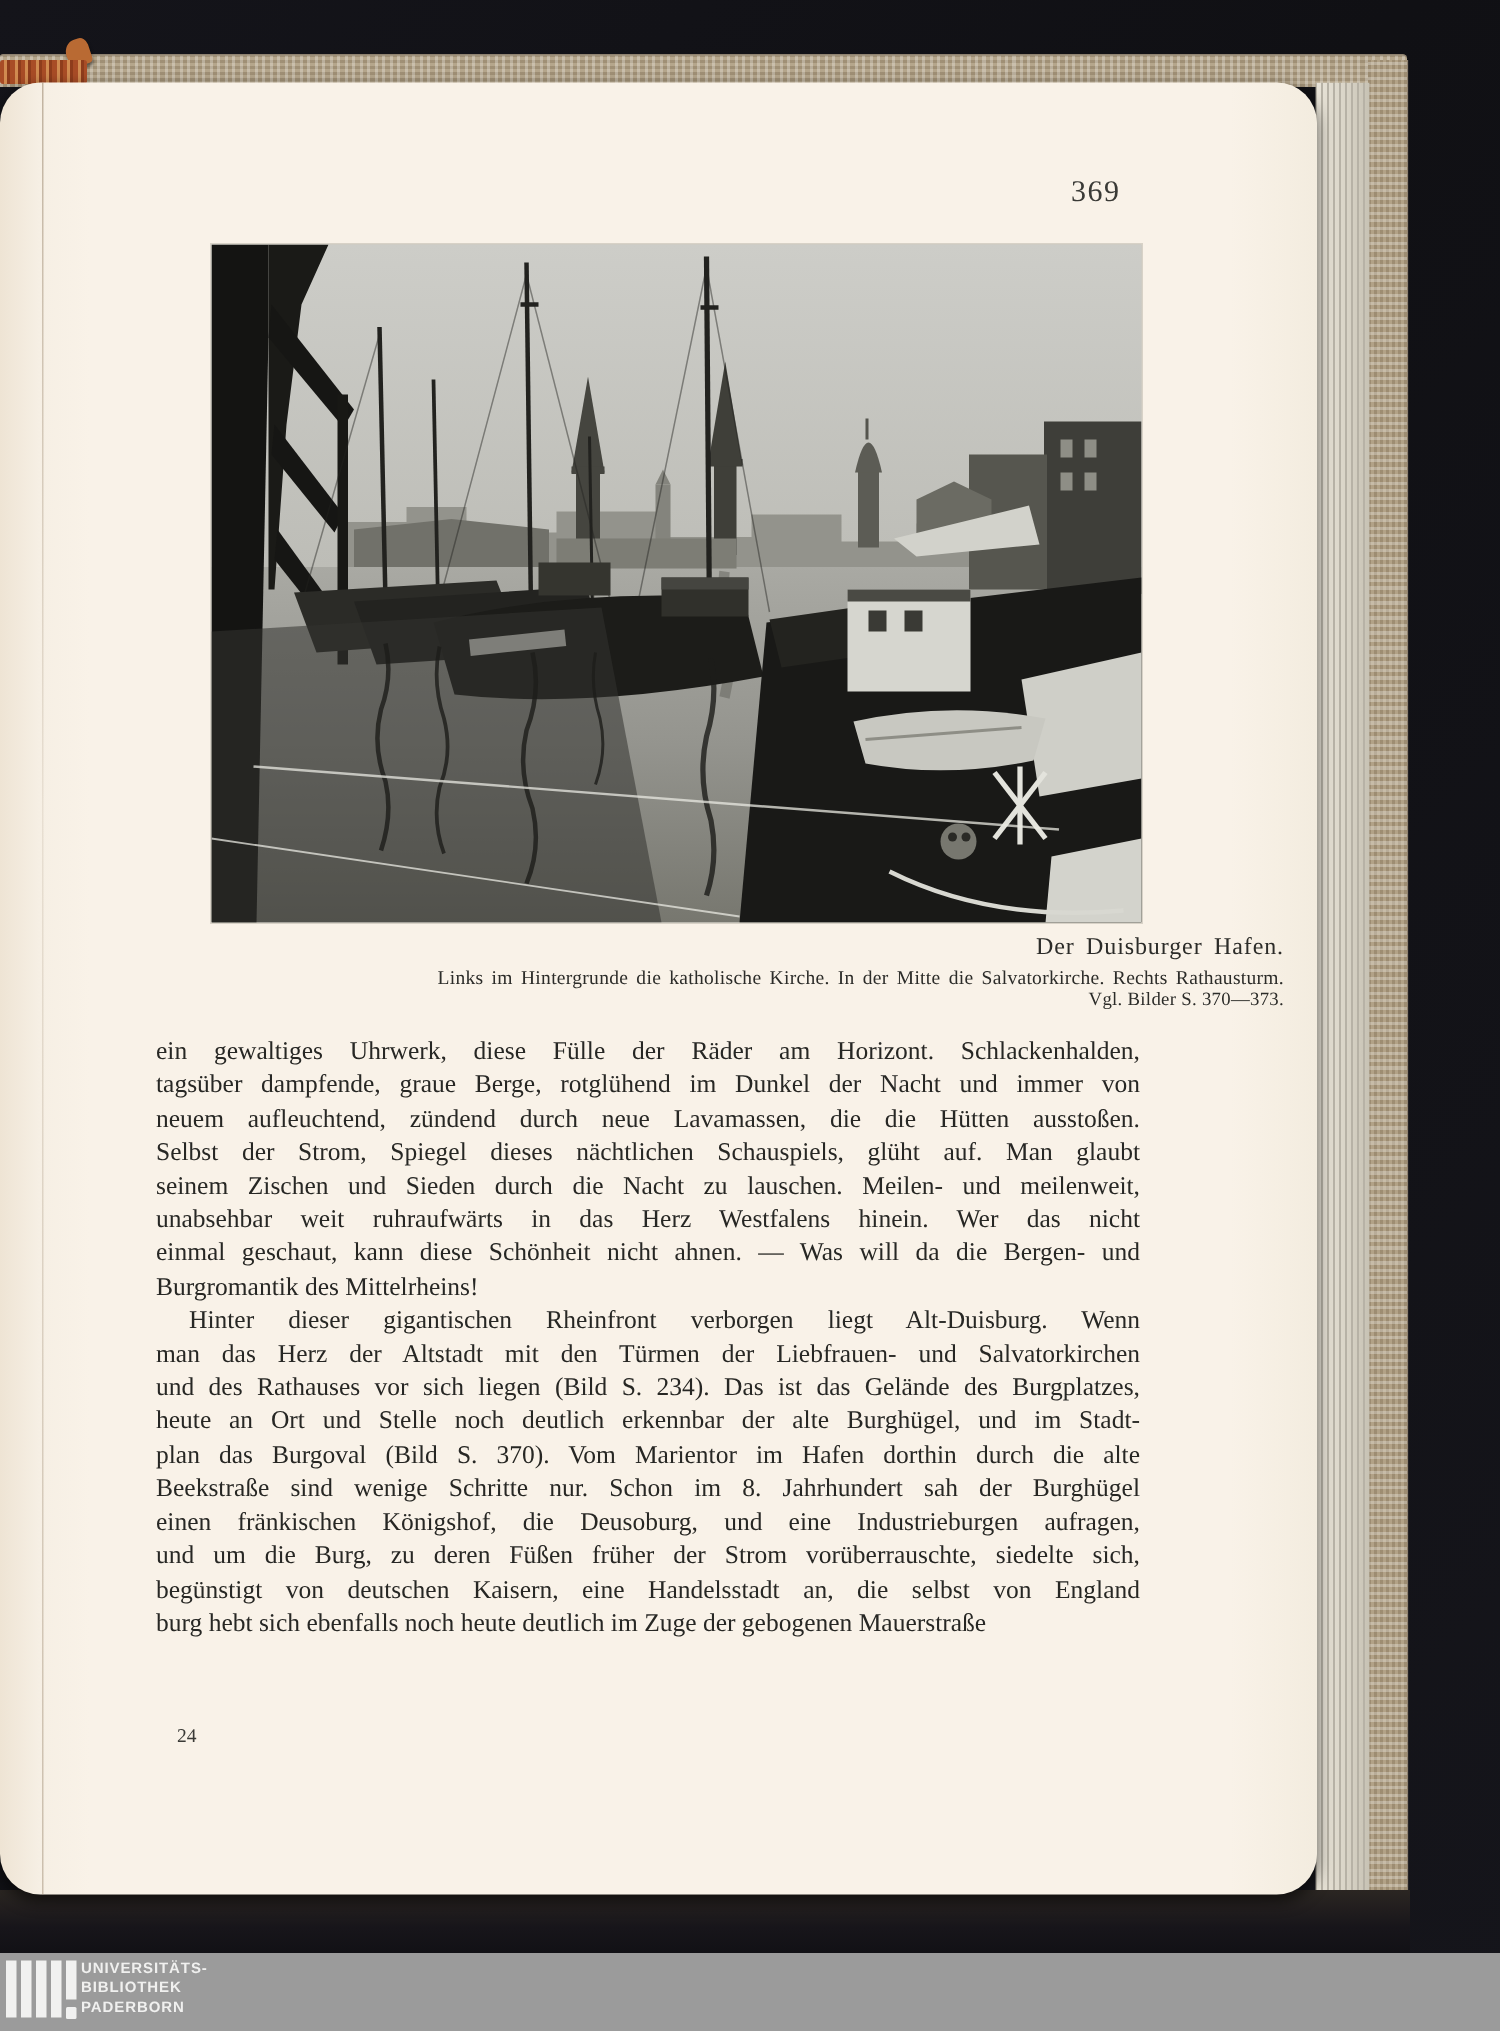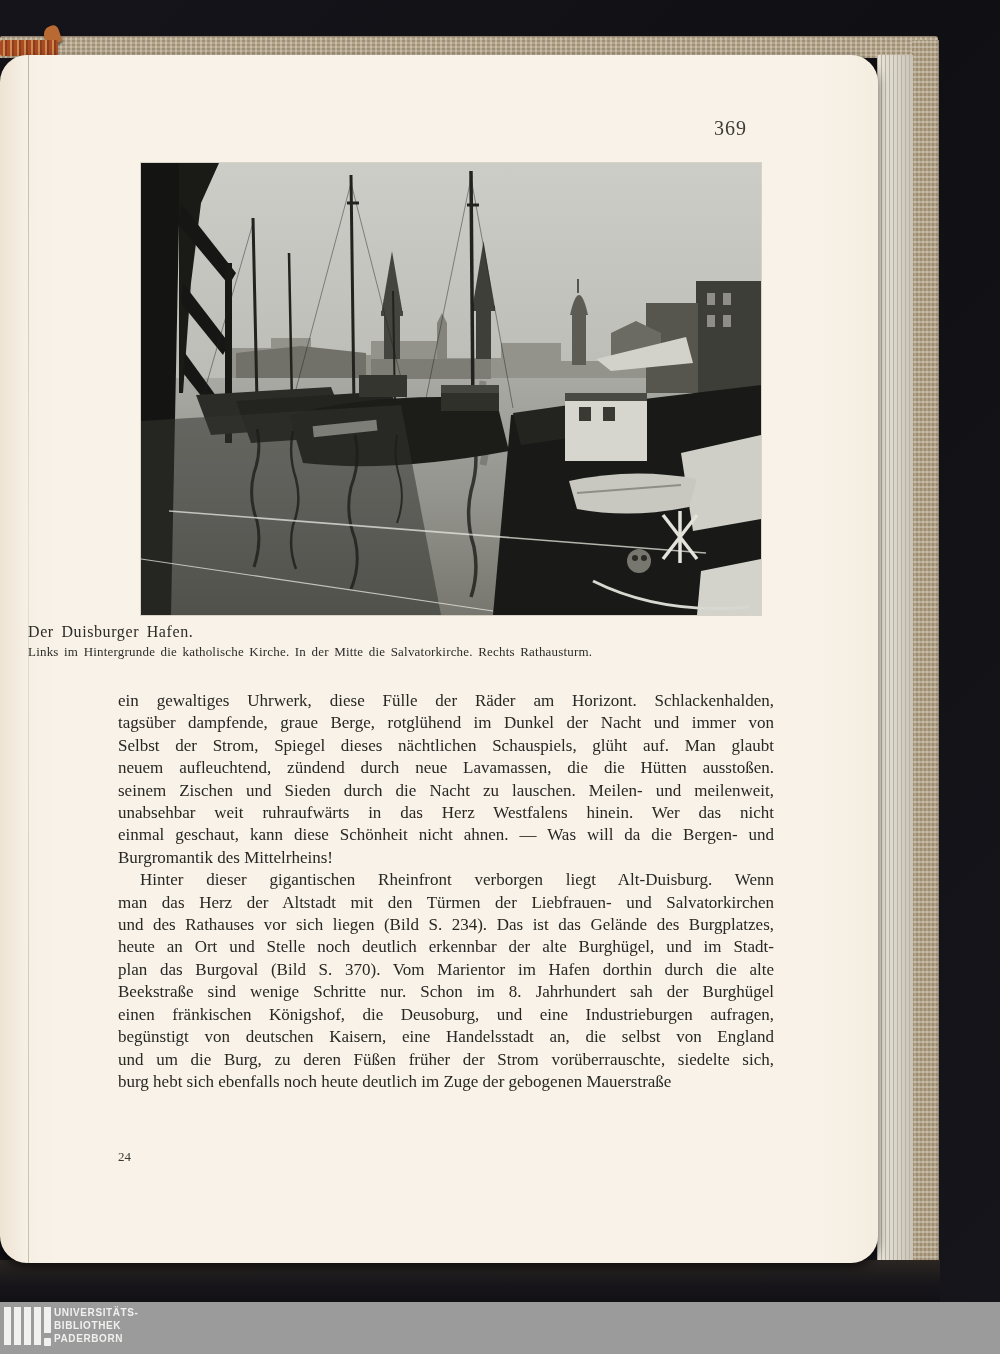--- a/index.html
+++ b/index.html
@@ -36,25 +36,25 @@
   .page{position:absolute;left:0;top:55px;width:878px;height:1208px;
     background:linear-gradient(90deg,#eee4d4 0px,#f6efe4 26px,#f9f2e8 60px,#f9f2e8 820px,#f3ecdf 878px);
     box-shadow:0 4px 10px rgba(0,0,0,.6);border-radius:27px;}
   .gutter-line{position:absolute;left:28px;top:0;width:1px;height:100%;
     background:linear-gradient(180deg,rgba(150,130,105,.55),rgba(150,130,105,.15) 40%,rgba(150,130,105,.45));}
   .folio{position:absolute;top:62px;left:617px;width:130px;text-align:right;
     font-size:20px;letter-spacing:1px;color:#39settings3936;color:#3a3a36;}
   .photo-frame{position:absolute;left:141px;top:108px;width:620px;height:452px;
     background:#c6c6c0;box-shadow:0 0 0 1px rgba(120,115,100,.25);}
   .photo-frame svg{display:block;}
-  .caption{position:absolute;left:28px;top:568px;width:800px;text-align:left;color:#2c2c29;}
+  .caption{position:absolute;left:56px;top:568px;width:800px;text-align:right;color:#2c2c29;}
   .caption-title{font-size:16px;letter-spacing:.6px;word-spacing:3px;}
   .caption-sub{font-size:13px;margin-top:4px;letter-spacing:.2px;word-spacing:2px;line-height:13.5px;}
   .caption-sub2{font-size:12.5px;letter-spacing:.2px;}
-  .bodytext{position:absolute;left:118px;top:635px;width:656px;color:#272724;
+  .bodytext{position:absolute;left:104px;top:635px;width:656px;color:#272724;
     font-size:17px;line-height:22.4px;}
   .bl{text-align:justify;text-align-last:justify;white-space:normal;}
   .bl.last{text-align-last:left;font-family:Liberation Serif, serif;}
   .bl.indent{text-indent:22px;}
   .sig{position:absolute;left:118px;top:1094px;font-size:13px;color:#3a3a36;}
   
   .band{position:absolute;left:0;top:1302px;width:1000px;height:52px;background:#9b9b9b;}
   .logo{position:absolute;left:3px;top:5px;height:42px;}
   .logo .bar{position:absolute;top:0;width:7px;height:38px;background:#f1f1f0;}
   .logo .excl{position:absolute;top:0;width:7px;height:26px;background:#f1f1f0;}
@@ -218,40 +218,41 @@
         <g stroke="#e9e9e2" opacity=".75" fill="none">
           <line x1="28" y1="348" x2="565" y2="390" stroke-width="1.6"></line>
           <line x1="0" y1="396" x2="352" y2="448" stroke-width="1.2"></line>
         </g>
       </svg>
     </div>
 
     <div class="caption">
       <div class="caption-title">Der Duisburger Hafen.</div>
       <div class="caption-sub">Links im Hintergrunde die katholische Kirche.  In der Mitte die Salvatorkirche.  Rechts Rathausturm.</div>
+      <div class="caption-sub2">Vgl. Bilder S. 370—373.</div>
     </div>
 
     <div class="bodytext">
       <div class="bl">ein gewaltiges Uhrwerk, diese Fülle der Räder am Horizont.  Schlackenhalden,</div>
       <div class="bl">tagsüber dampfende, graue Berge, rotglühend im Dunkel der Nacht und immer von</div>
+      <div class="bl">neuem aufleuchtend, zündend durch neue Lavamassen, die die Hütten ausstoßen.</div>
       <div class="bl">Selbst der Strom, Spiegel dieses nächtlichen Schauspiels, glüht auf.  Man glaubt</div>
-      <div class="bl">neuem aufleuchtend, zündend durch neue Lavamassen, die die Hütten ausstoßen.</div>
       <div class="bl">seinem Zischen und Sieden durch die Nacht zu lauschen.  Meilen- und meilenweit,</div>
       <div class="bl">unabsehbar weit ruhraufwärts in das Herz Westfalens hinein.  Wer das nicht</div>
       <div class="bl">einmal geschaut, kann diese Schönheit nicht ahnen. — Was will da die Bergen- und</div>
       <div class="bl last">Burgromantik des Mittelrheins!</div>
       <div class="bl indent">Hinter dieser gigantischen Rheinfront verborgen liegt Alt-Duisburg.  Wenn</div>
       <div class="bl">man das Herz der Altstadt mit den Türmen der Liebfrauen- und Salvatorkirchen</div>
       <div class="bl">und des Rathauses vor sich liegen (Bild S. 234).  Das ist das Gelände des Burgplatzes,</div>
       <div class="bl">heute an Ort und Stelle noch deutlich erkennbar der alte Burghügel, und im Stadt-</div>
       <div class="bl">plan das Burgoval (Bild S. 370).  Vom Marientor im Hafen dorthin durch die alte</div>
       <div class="bl">Beekstraße sind wenige Schritte nur.  Schon im 8. Jahrhundert sah der Burghügel</div>
       <div class="bl">einen fränkischen Königshof, die Deusoburg, und eine Industrieburgen aufragen,</div>
+      <div class="bl">und um die Burg, zu deren Füßen früher der Strom vorüberrauschte, siedelte sich,</div>
       <div class="bl">begünstigt von deutschen Kaisern, eine Handelsstadt an, die selbst von England</div>
-      <div class="bl">und um die Burg, zu deren Füßen früher der Strom vorüberrauschte, siedelte sich,</div>
       <div class="bl last">burg hebt sich ebenfalls noch heute deutlich im Zuge der gebogenen Mauerstraße</div>
     </div>
 
     <div class="sig">24</div>
   </div>
 
   <div class="band">
     <div class="logo">
       <div class="bar" style="left:1px"></div>
       <div class="bar" style="left:11px"></div>

